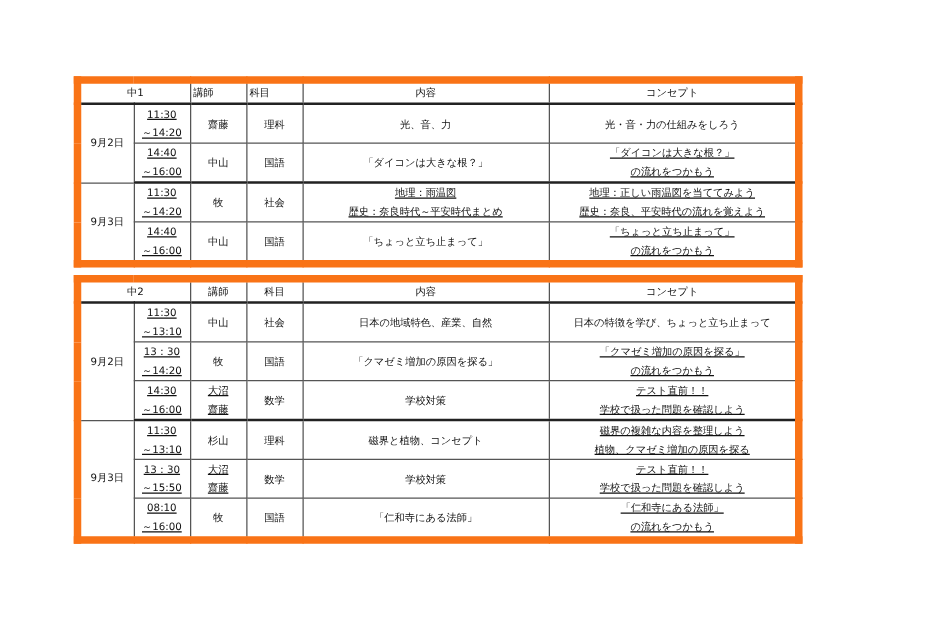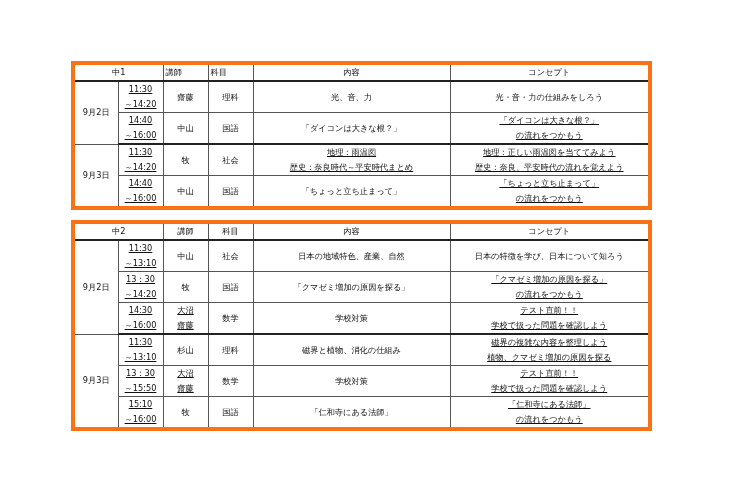--- a/index.html
+++ b/index.html
@@ -1,19 +1,19 @@
 <!DOCTYPE html>
 <html><head>
 <meta charset="utf-8">
 <style>
   html, body { margin: 0; padding: 0; background: #ffffff; }
   body { width: 740px; height: 498px; position: relative; overflow: hidden;
          font-family: "DejaVu Sans", "Liberation Sans", sans-serif; color: #111; }
   table.sched { position: absolute; left: 59px; border-collapse: collapse;
-                table-layout: fixed; border: 4px solid #f97316; font-size: 8.2px; margin-left: 12px; }
+                table-layout: fixed; border: 6px solid #f97316; font-size: 8.2px; }
   table.sched td { border: 1px solid #555; padding: 0; text-align: center;
                    vertical-align: middle; line-height: 15px; overflow: hidden; white-space: nowrap; }
   table.sched tr.head td { height: 14px; border-bottom: 2px solid #222; }
   table.sched td.lbl-left { text-align: left; padding-left: 2px; }
   table.sched td.date { border-right: 1px solid #555; }
   table.sched tr.group-end td { border-bottom: 2px solid #222; }
   .line { display: block; text-decoration: underline; }
   col.c-date { width: 45px; } col.c-time { width: 45px; } col.c-teach { width: 45px; }
   col.c-subj { width: 45px; } col.c-content { width: 197px; } col.c-concept { width: 200px; }
   #t1 { top: 61px; } #t2 { top: 220px; }
@@ -118,21 +118,21 @@
 
   <tr class="row2">
     <td rowspan="3" class="date">9月2日</td>
     <td>
           <span class="line">11:30</span>
           <span class="line">～13:10</span>
         </td>
     <td>中山</td>
     <td>社会</td>
     <td>日本の地域特色、産業、自然</td>
-    <td>日本の特徴を学び、日本について知ろう</td>
+    <td>日本の特徴を学び、ちょっと立ち止まって</td>
   </tr>
   <tr class="row2">
     <td>
           <span class="line">13：30</span>
           <span class="line">～14:20</span>
         </td>
     <td>牧</td>
     <td>国語</td>
     <td>「クマゼミ増加の原因を探る」</td>
     <td>
@@ -158,21 +158,21 @@
   </tr>
 
   <tr class="row2">
     <td rowspan="3" class="date">9月3日</td>
     <td>
           <span class="line">11:30</span>
           <span class="line">～13:10</span>
         </td>
     <td>杉山</td>
     <td>理科</td>
-    <td>磁界と植物、消化の仕組み</td>
+    <td>磁界と植物、コンセプト</td>
     <td>
           <span class="line">磁界の複雑な内容を整理しよう</span>
           <span class="line">植物、クマゼミ増加の原因を探る</span>
         </td>
   </tr>
   <tr class="row2">
     <td>
           <span class="line">13：30</span>
           <span class="line">～15:50</span>
         </td>
@@ -182,21 +182,21 @@
         </td>
     <td>数学</td>
     <td>学校対策</td>
     <td>
           <span class="line">テスト直前！！</span>
           <span class="line">学校で扱った問題を確認しよう</span>
         </td>
   </tr>
   <tr class="row2">
     <td>
-          <span class="line">15:10</span>
+          <span class="line">08:10</span>
           <span class="line">～16:00</span>
         </td>
     <td>牧</td>
     <td>国語</td>
     <td>「仁和寺にある法師」</td>
     <td>
           <span class="line">「仁和寺にある法師」</span>
           <span class="line">の流れをつかもう</span>
         </td>
   </tr>

